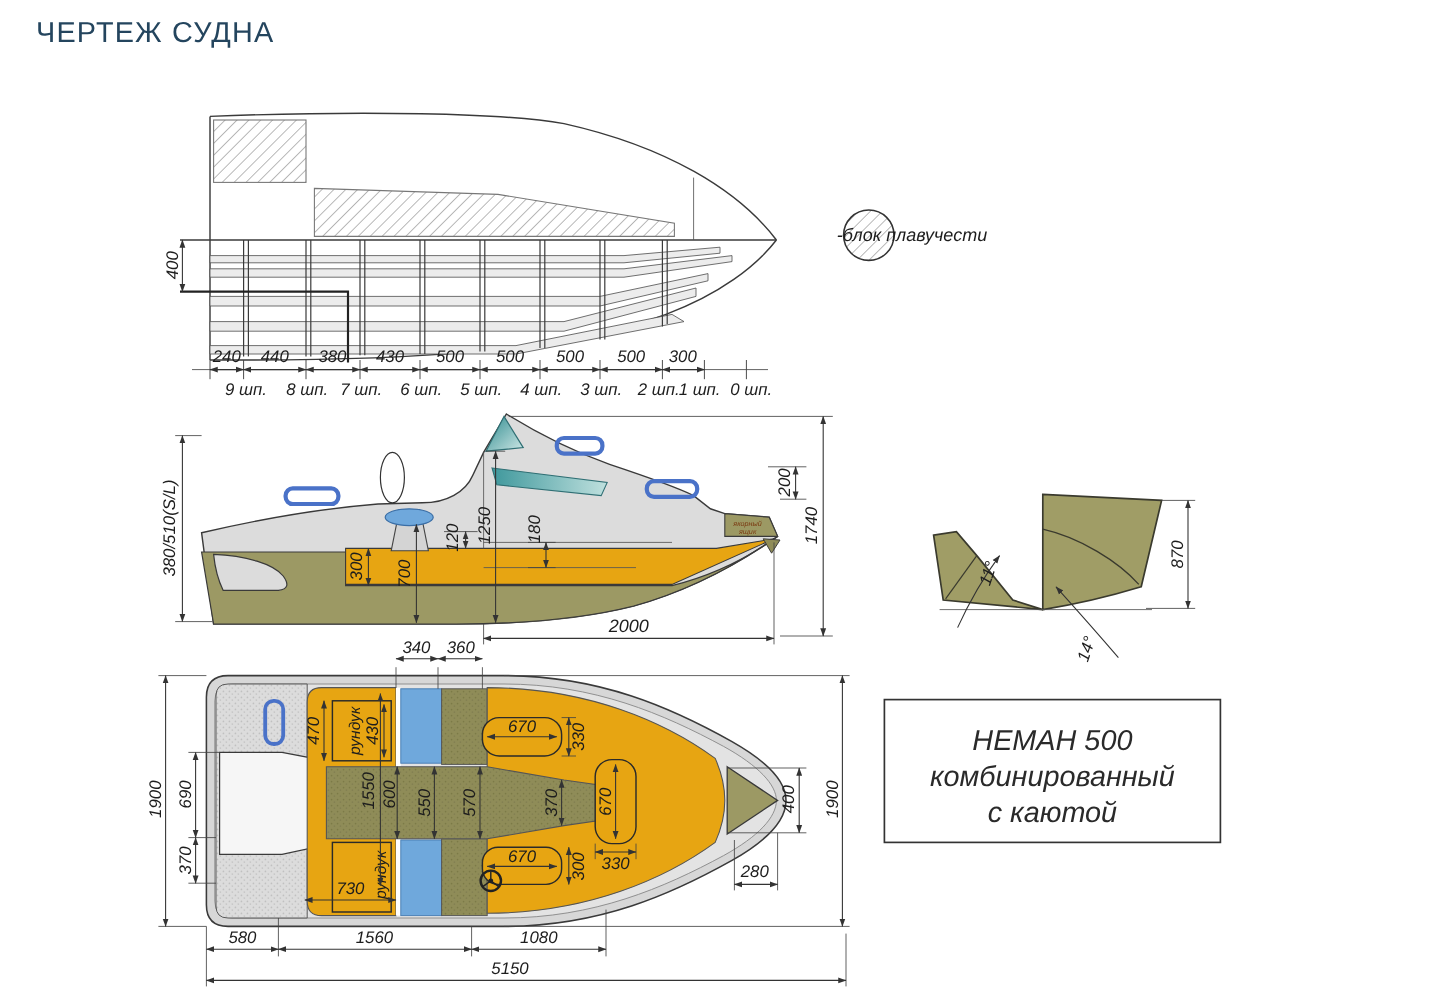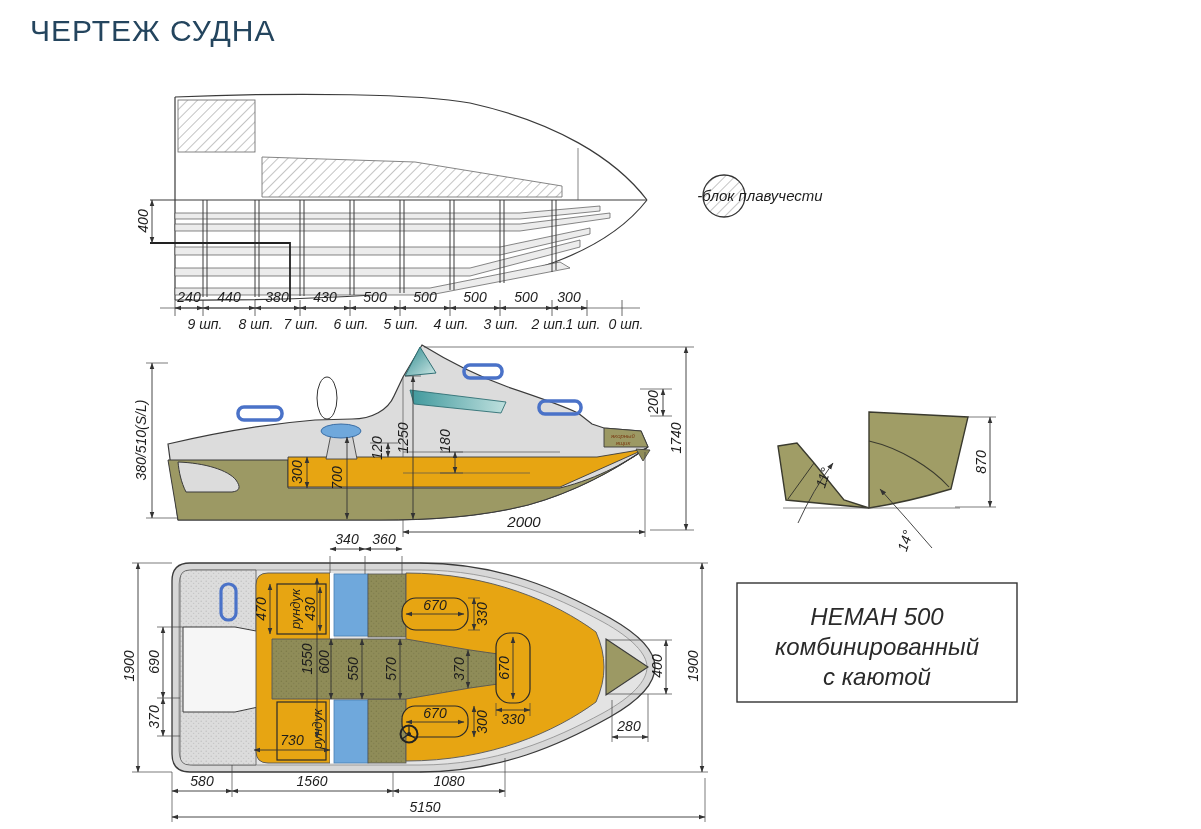--- a/index.html
+++ b/index.html
@@ -1,18 +1,18 @@
 <!DOCTYPE html>
 <html><head>
 <meta charset="utf-8">
 <style>
   html,body{margin:0;padding:0;background:#fff;}
   #page{position:relative;width:1201px;height:829px;background:#fff;overflow:hidden;
         font-family:"Liberation Sans",sans-serif;}
-  #title{position:absolute;left:30px;top:14px;font-size:30px;font-weight:500;
+  #title{position:absolute;left:30px;top:14px;font-size:24px;font-weight:500;
          letter-spacing:1px;color:#24455e;}
   svg{position:absolute;left:0;top:0;}
   .ol{fill:none;stroke:#3a3a3a;stroke-width:1.2;}
   .thin{fill:none;stroke:#555;stroke-width:0.7;}
   .dim{stroke:#333;stroke-width:0.9;fill:none;}
   .ext{stroke:#444;stroke-width:0.7;fill:none;}
   .dt{font:italic 14px "Liberation Sans",sans-serif;fill:#1d1d1d;}
   .dt13{font:italic 13px "Liberation Sans",sans-serif;fill:#1d1d1d;}
   .dt15{font:italic 15px "Liberation Sans",sans-serif;fill:#1d1d1d;}
   .tiny{font:italic 6px "Liberation Sans",sans-serif;fill:#7a3a12;}

